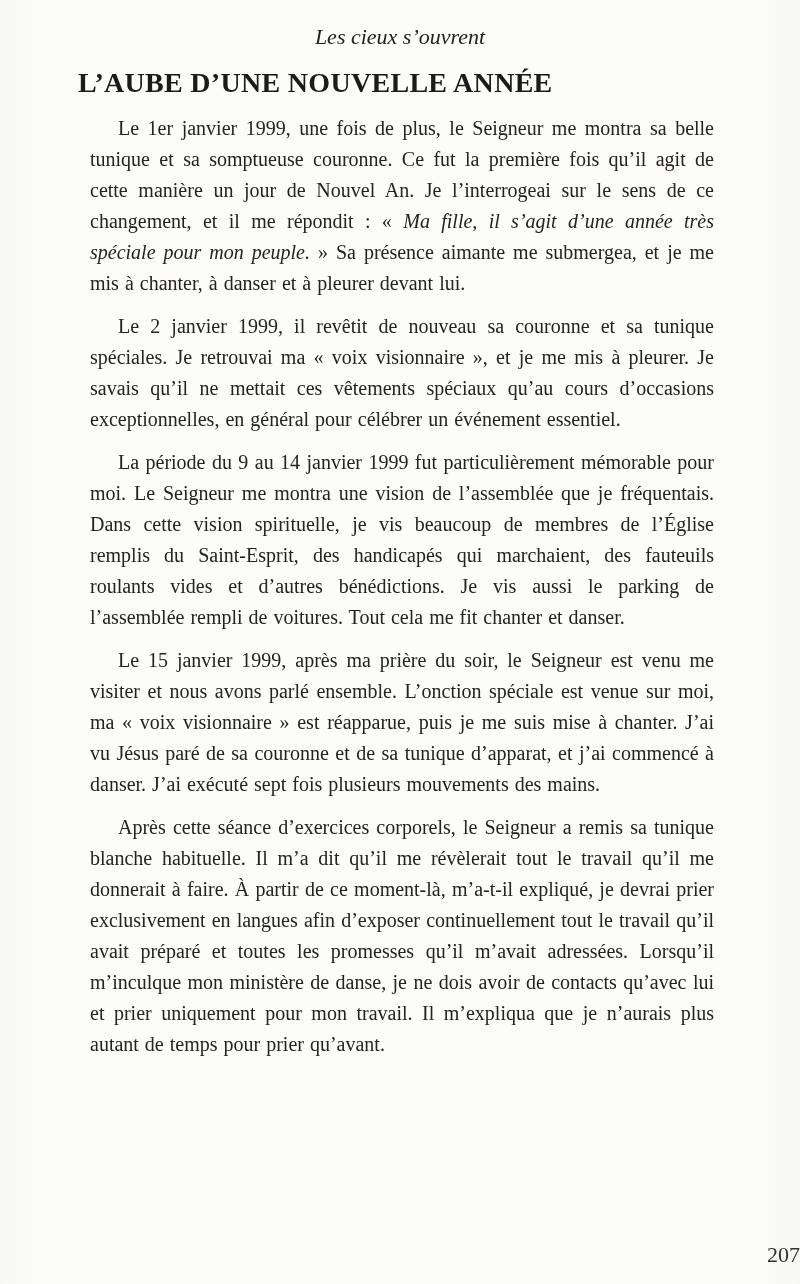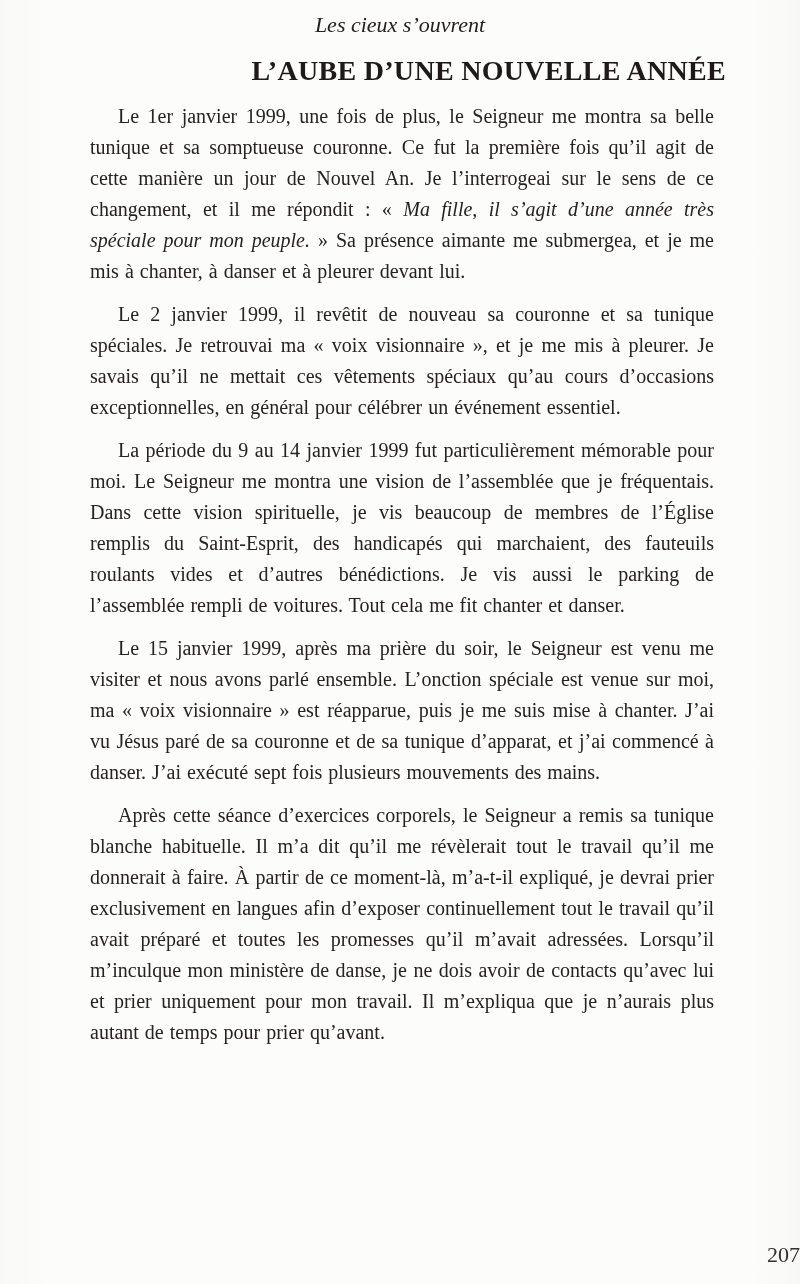--- a/index.html
+++ b/index.html
@@ -14,33 +14,33 @@
     margin: 0 auto;
     box-sizing: border-box;
     background:
       linear-gradient(90deg, rgba(0,0,0,0.015) 0%, rgba(0,0,0,0) 6%, rgba(0,0,0,0) 94%, rgba(0,0,0,0.02) 100%),
       #fcfcfa;
     color: #262220;
     font-family: "Liberation Serif", "DejaVu Serif", serif;
     overflow: hidden;
   }
   .running-header {
-    margin-top: 12px;
+    margin-top: 24px;
     text-align: center;
     font-style: italic;
     font-size: 22px;
     line-height: 26px;
     color: #23201d;
   }
   .page-content {
     padding: 0 74px 0 78px;
   }
   .section-heading {
     margin: 20px 0 13px 0;
-    text-align: right;
+    text-align: left;
     font-size: 28px;
     line-height: 34px;
     font-weight: 600;
     letter-spacing: 0.3px;
     color: #1d1a17;
   }
   .section-heading.first {
     margin-top: 16px;
   }
   .body-paragraph {

